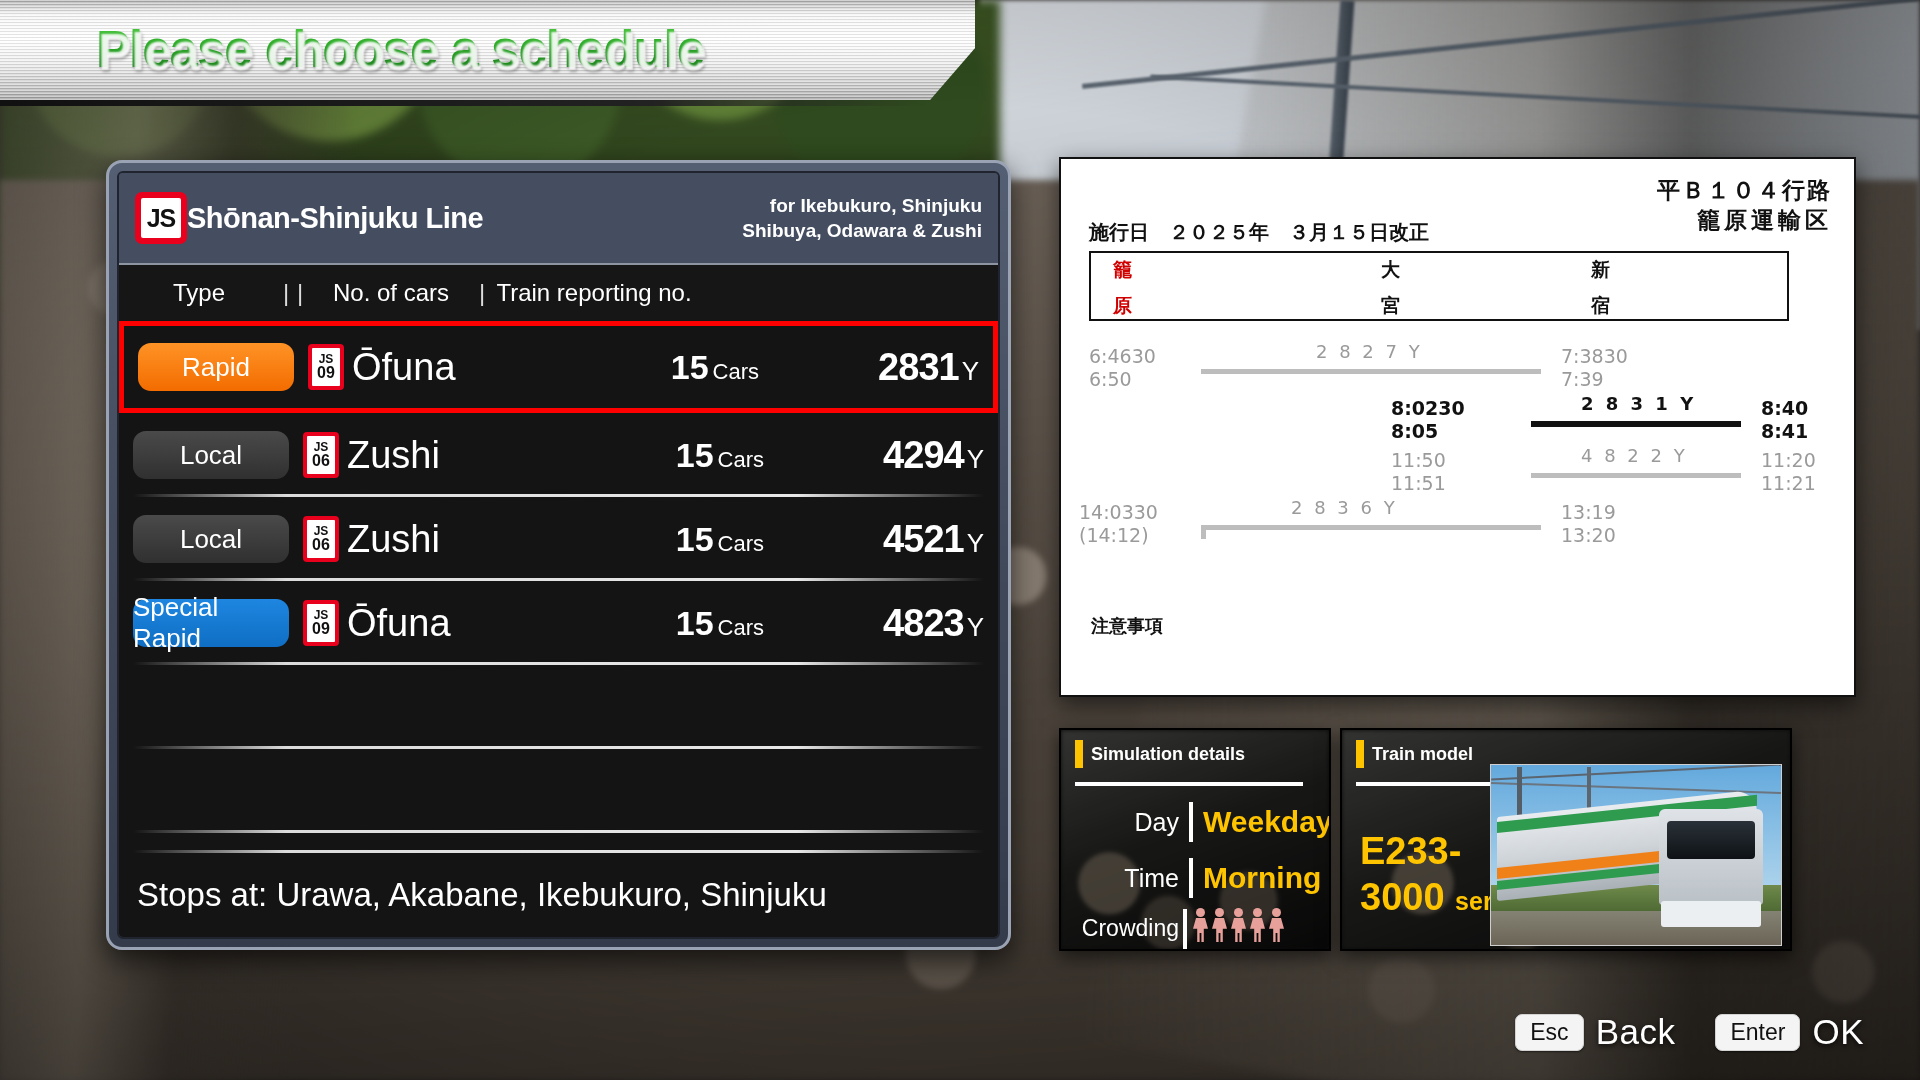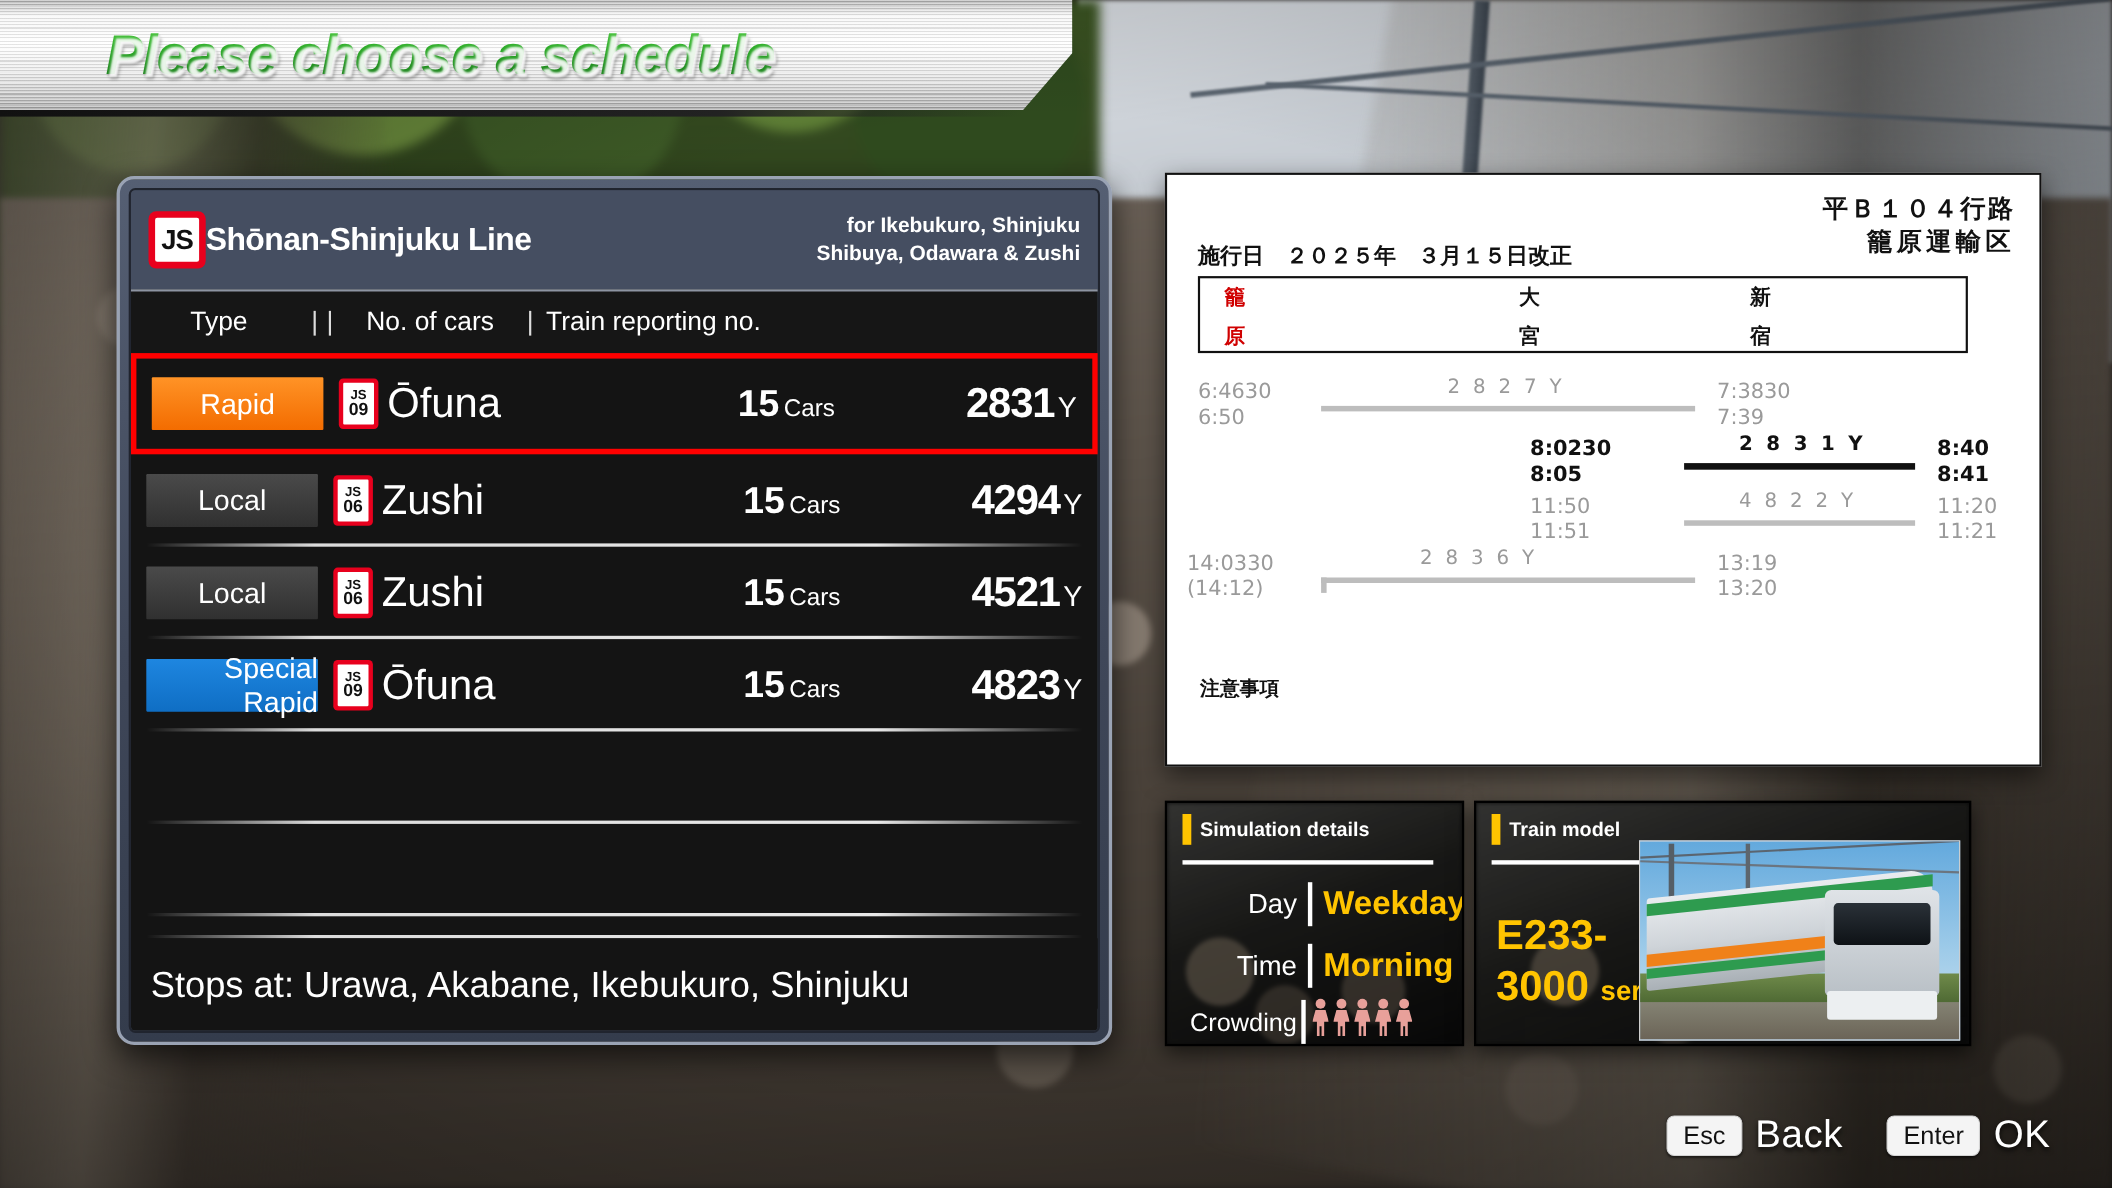--- a/index.html
+++ b/index.html
@@ -72,21 +72,21 @@
   #banner{
     position:absolute;left:0;top:0;width:975px;height:100px;
     background:
       repeating-linear-gradient(180deg,rgba(255,255,255,.55) 0 1px,rgba(150,150,150,.25) 1px 2px,rgba(255,255,255,.35) 2px 3px),
       linear-gradient(180deg,#9a9a9a 0%,#f2f2f2 14%,#ffffff 40%,#e6e6e6 64%,#b5b5b5 88%,#8d8d8d 100%);
     clip-path:polygon(0 0, 975px 0, 975px 48px, 930px 100px, 0 100px);
     box-shadow:0 2px 6px rgba(0,0,0,.6);
   }
   #banner h1{
     margin:0;position:absolute;left:96px;top:18px;
-    font-size:51px;line-height:64px;font-weight:bold;font-style:italic;
+    font-size:51px;line-height:64px;font-weight:bold;
     letter-spacing:-1px;
     color:#1f8a1f;
     background:linear-gradient(180deg,#5bd24a 0%,#2fae2a 38%,#0f6a12 100%);
     -webkit-background-clip:text;background-clip:text;-webkit-text-fill-color:transparent;
     text-shadow:2px 3px 2px rgba(255,255,255,.9);
     filter:drop-shadow(1px 2px 1px rgba(0,0,0,.35));
     white-space:nowrap;
   }
   #banner-underline{
     position:absolute;left:0;top:100px;width:930px;height:6px;
@@ -148,27 +148,27 @@
     padding:0 14px;box-sizing:border-box;
   }
   .srow .divider{
     position:absolute;left:14px;right:14px;bottom:0;height:3px;
     background:linear-gradient(90deg,rgba(255,255,255,0) 0%,rgba(255,255,255,.85) 18%,rgba(255,255,255,.9) 78%,rgba(255,255,255,0) 100%);
   }
   .srow.selected{
     border:5px solid #ff0000;height:92px;box-sizing:border-box;
   }
   .type-badge{
-    width:156px;height:48px;border-radius:1px;display:flex;
+    width:156px;height:48px;border-radius:13px;display:flex;
     align-items:center;justify-content:center;color:#fff;font-size:26px;
     flex:0 0 auto;
   }
   .type-rapid{background:linear-gradient(180deg,#ff9326 0%,#f36c00 100%);}
   .type-local{background:linear-gradient(180deg,#4a4a4a 0%,#303030 100%);}
-  .type-sprapid{background:linear-gradient(180deg,#1e86e0 0%,#0f6ec4 100%);text-align:right;}
+  .type-sprapid{background:linear-gradient(180deg,#1e86e0 0%,#0f6ec4 100%);}
   .sta-badge{
     width:36px;height:46px;background:#e8001d;border-radius:4px;margin-left:14px;
     display:flex;align-items:center;justify-content:center;flex:0 0 auto;
   }
   .sta-badge .sinner{
     width:28px;height:38px;background:#fff;border-radius:1px;color:#111;
     display:flex;flex-direction:column;align-items:center;justify-content:center;
     line-height:1;
   }
   .sta-badge .sinner .ln{font-size:12px;font-weight:bold;}

